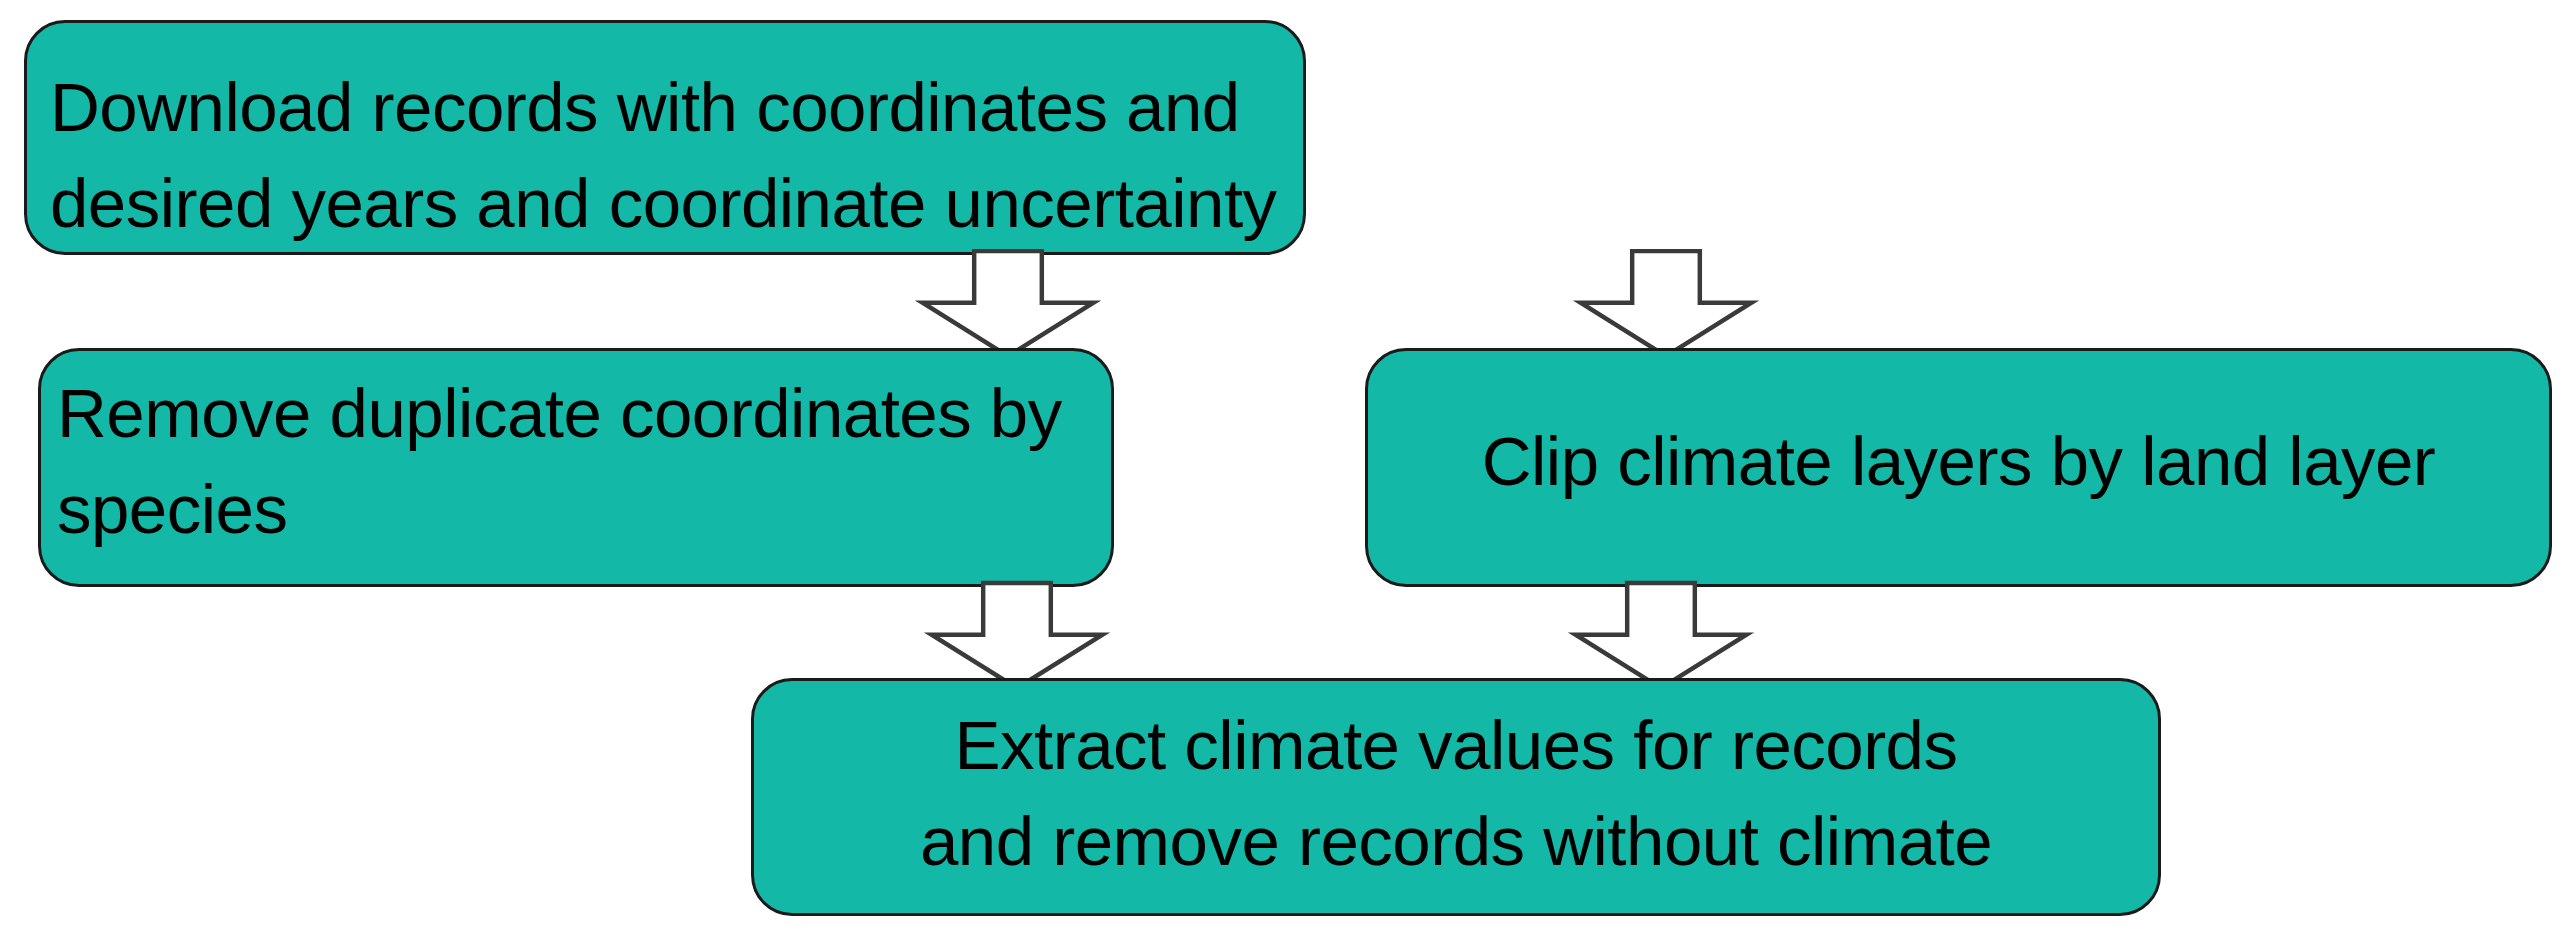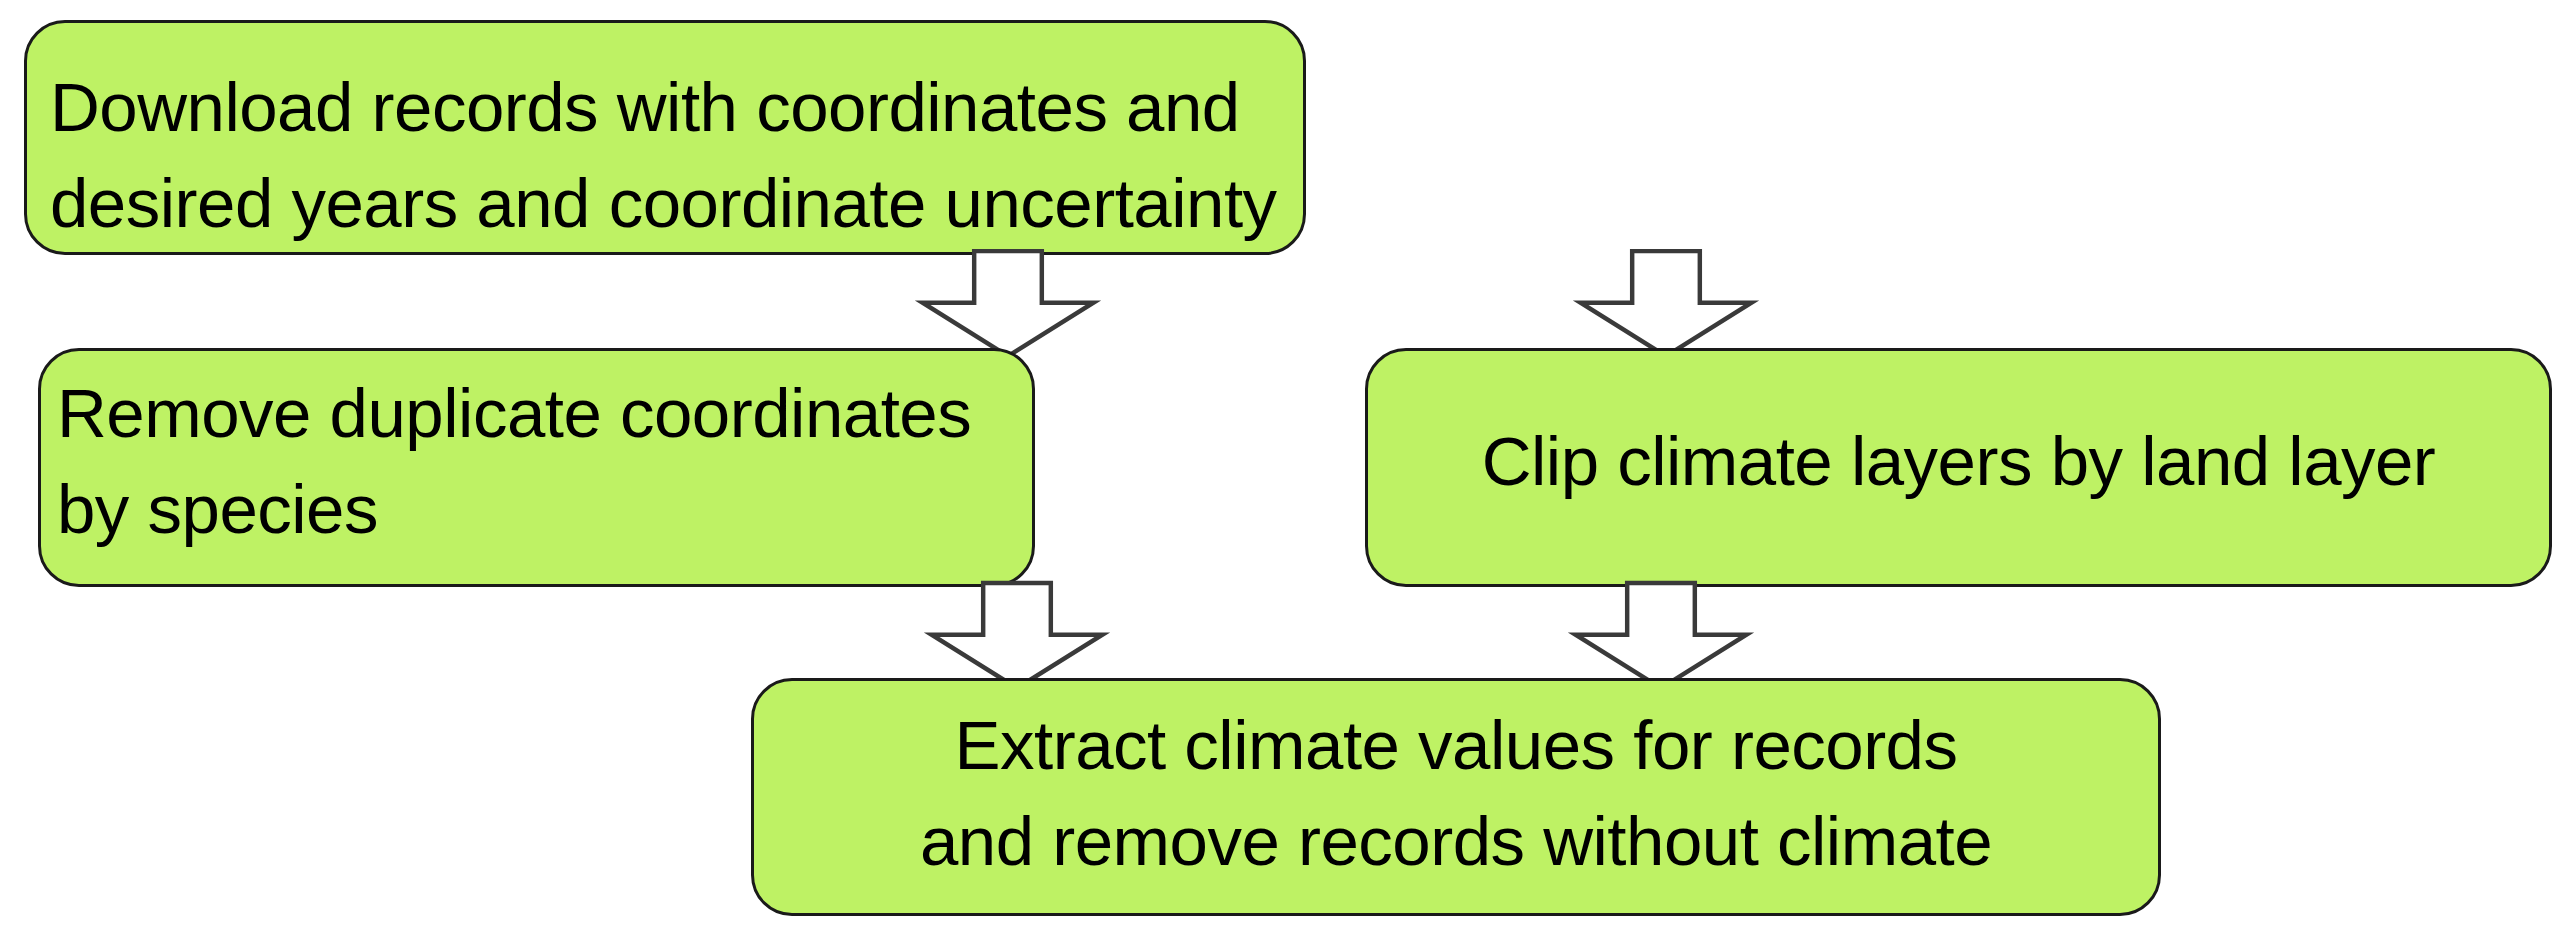--- a/index.html
+++ b/index.html
@@ -14,21 +14,21 @@
   #canvas {
     position: relative;
     width: 2576px;
     height: 942px;
     background: #ffffff;
     overflow: hidden;
   }
   .node {
     position: absolute;
     box-sizing: border-box;
-    background: #bef264;
+    background: #14b8a6;
     border: 3.6px solid #1a1a1a;
     border-radius: 41px;
     display: flex;
     flex-direction: column;
     justify-content: flex-start;
   }
   .node .node-text {
     font-family: "Liberation Sans", "DejaVu Sans", sans-serif;
     color: #000000;
     font-size: 69px;
@@ -45,21 +45,21 @@
     width: 1282px; height: 235px;
     padding: 37px 0 0 23px;
   }
   #node-landlayer {
     left: 1381px; top: 19.5px;
     width: 1128px; height: 235px;
     padding: 37px 0 0 30px;
   }
   #node-dedupe {
     left: 38px;   top: 348px;
-    width: 997px; height: 239px;
+    width: 1076px; height: 239px;
     padding: 0;
     justify-content: center;
   }
   #node-dedupe .node-text { padding-left: 16px; margin-top: -10.7px; }
 
   #node-clip {
     left: 1365px; top: 348px;
     width: 1187px; height: 239px;
     padding: 0;
     justify-content: center;

